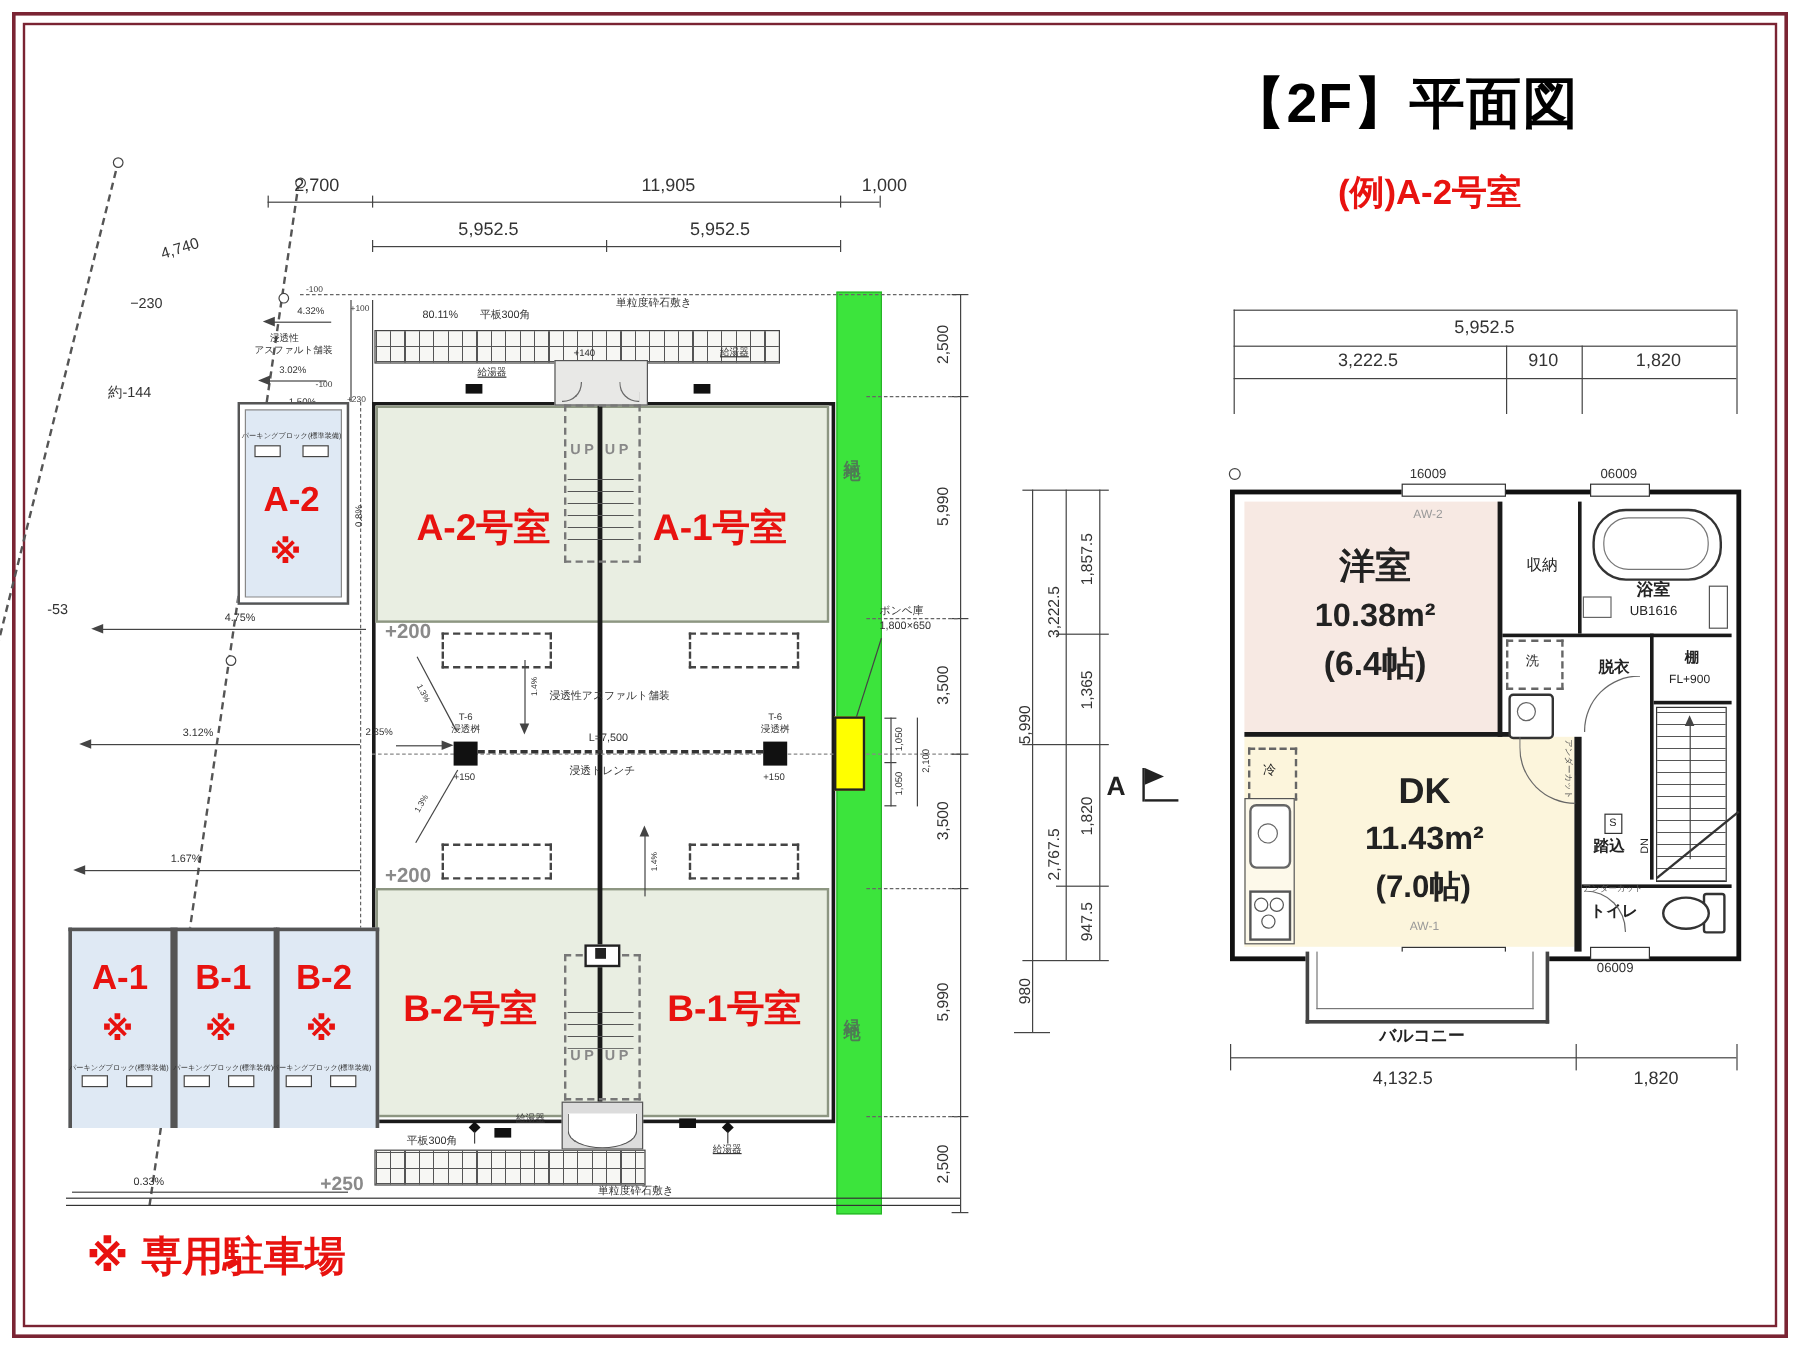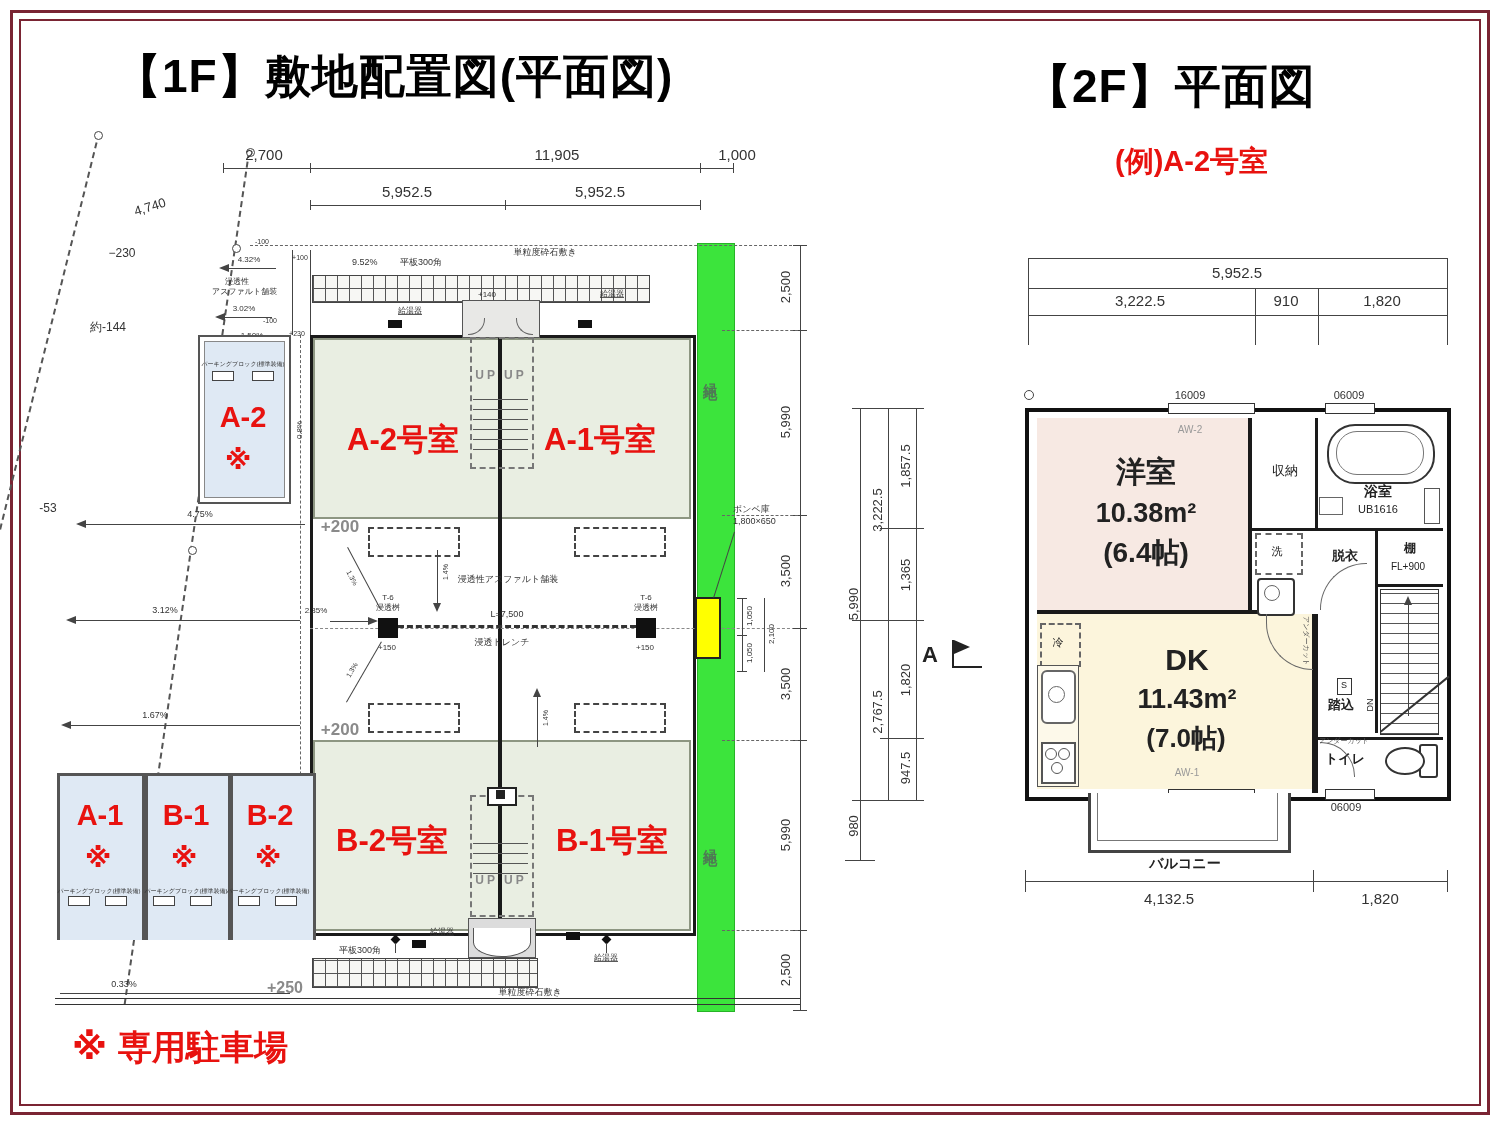--- a/index.html
+++ b/index.html
@@ -39,21 +39,20 @@
   .circ{position:absolute;border:1px solid #444;border-radius:50%;background:#fff;}
   .greenv{writing-mode:vertical-rl;color:#4f7a55;font-size:14px;letter-spacing:4px;font-weight:bold;}
 </style>
 </head>
 <body>
 
 <div id="scene">
   <div class="frame-outer"></div>
   <div class="frame-inner"></div>
 
-  <div class="t title" style="left:115px;top:52px">【1F】敷地配置図(平面図)</div>
   <div class="t title" style="left:1025px;top:62px">【2F】平面図</div>
   <div class="t red" style="left:1115px;top:146px;font-size:29px">(例)A-2号室</div>
 
   <div class="bnd" style="left:250px;top:152px;width:862px;transform:rotate(98.3deg)"></div>
   <div class="bnd" style="left:100px;top:133px;width:580px;transform:rotate(104deg)"></div>
   <div class="circ" style="left:246px;top:148px;width:7px;height:7px"></div>
   <div class="circ" style="left:232px;top:244px;width:7px;height:7px"></div>
   <div class="circ" style="left:206px;top:421px;width:7px;height:7px"></div>
   <div class="circ" style="left:188px;top:546px;width:7px;height:7px"></div>
   <div class="circ" style="left:94px;top:131px;width:7px;height:7px"></div>
@@ -81,34 +80,34 @@
   <div class="t greenv" style="left:703px;top:372px">緑地</div>
   <div class="t greenv" style="left:703px;top:838px">緑地</div>
 
   <div class="dash-h" style="left:250px;top:245px;width:547px"></div>
   <div class="vl" style="left:292px;top:250px;height:85px"></div>
   <div class="vl" style="left:310px;top:250px;height:85px"></div>
   <div class="dash-v" style="left:300px;top:335px;height:595px"></div>
   <div class="t dim f8 cr" style="left:300px;top:430px">0.8%</div>
 
   <div class="grid" style="left:312px;top:275px;width:336px;height:26px"></div>
-  <div class="t dim f9" style="left:352px;top:258px">9.52%</div>
+  <div class="t dim f9" style="left:352px;top:258px">80.11%</div>
   <div class="t dim f9" style="left:400px;top:258px">平板300角</div>
   <div class="t dim f9 c" style="left:545px;top:253px">単粒度砕石敷き</div>
   <div class="t dim f8 c" style="left:410px;top:311px;text-decoration:underline">給湯器</div>
   <div style="position:absolute;left:388px;top:320px;width:14px;height:8px;background:#111"></div>
   <div class="t dim f8 c" style="left:612px;top:294px;text-decoration:underline">給湯器</div>
   <div style="position:absolute;left:578px;top:320px;width:14px;height:8px;background:#111"></div>
   <div class="t dim f7 c" style="left:262px;top:242px">-100</div>
   <div class="t dim f7 c" style="left:300px;top:258px">+100</div>
   <div class="t dim f7 c" style="left:270px;top:321px">-100</div>
   <div class="t dim f7 c" style="left:297px;top:334px">+230</div>
   <div class="t dim f8 c" style="left:487px;top:295px">+140</div>
 
-  <div class="t dim f8 c" style="left:249px;top:260px">4.32%</div>
+  <div class="t dim f8 c" style="left:259px;top:260px">4.32%</div>
   <div class="hl" style="left:228px;top:268px;width:48px"></div>
   <div class="ah-l" style="left:219px;top:264px"></div>
   <div class="t dim f8 c" style="left:244px;top:309px">3.02%</div>
   <div class="hl" style="left:224px;top:317px;width:48px"></div>
   <div class="ah-l" style="left:215px;top:313px"></div>
   <div class="t dim f8 c" style="left:252px;top:336px">1.50%</div>
   <div class="hl" style="left:230px;top:344px;width:44px"></div>
   <div class="ah-l" style="left:221px;top:340px"></div>
   <div class="t dim f8" style="left:225px;top:278px">浸透性</div>
   <div class="t dim f8" style="left:212px;top:288px">アスファルト舗装</div>

